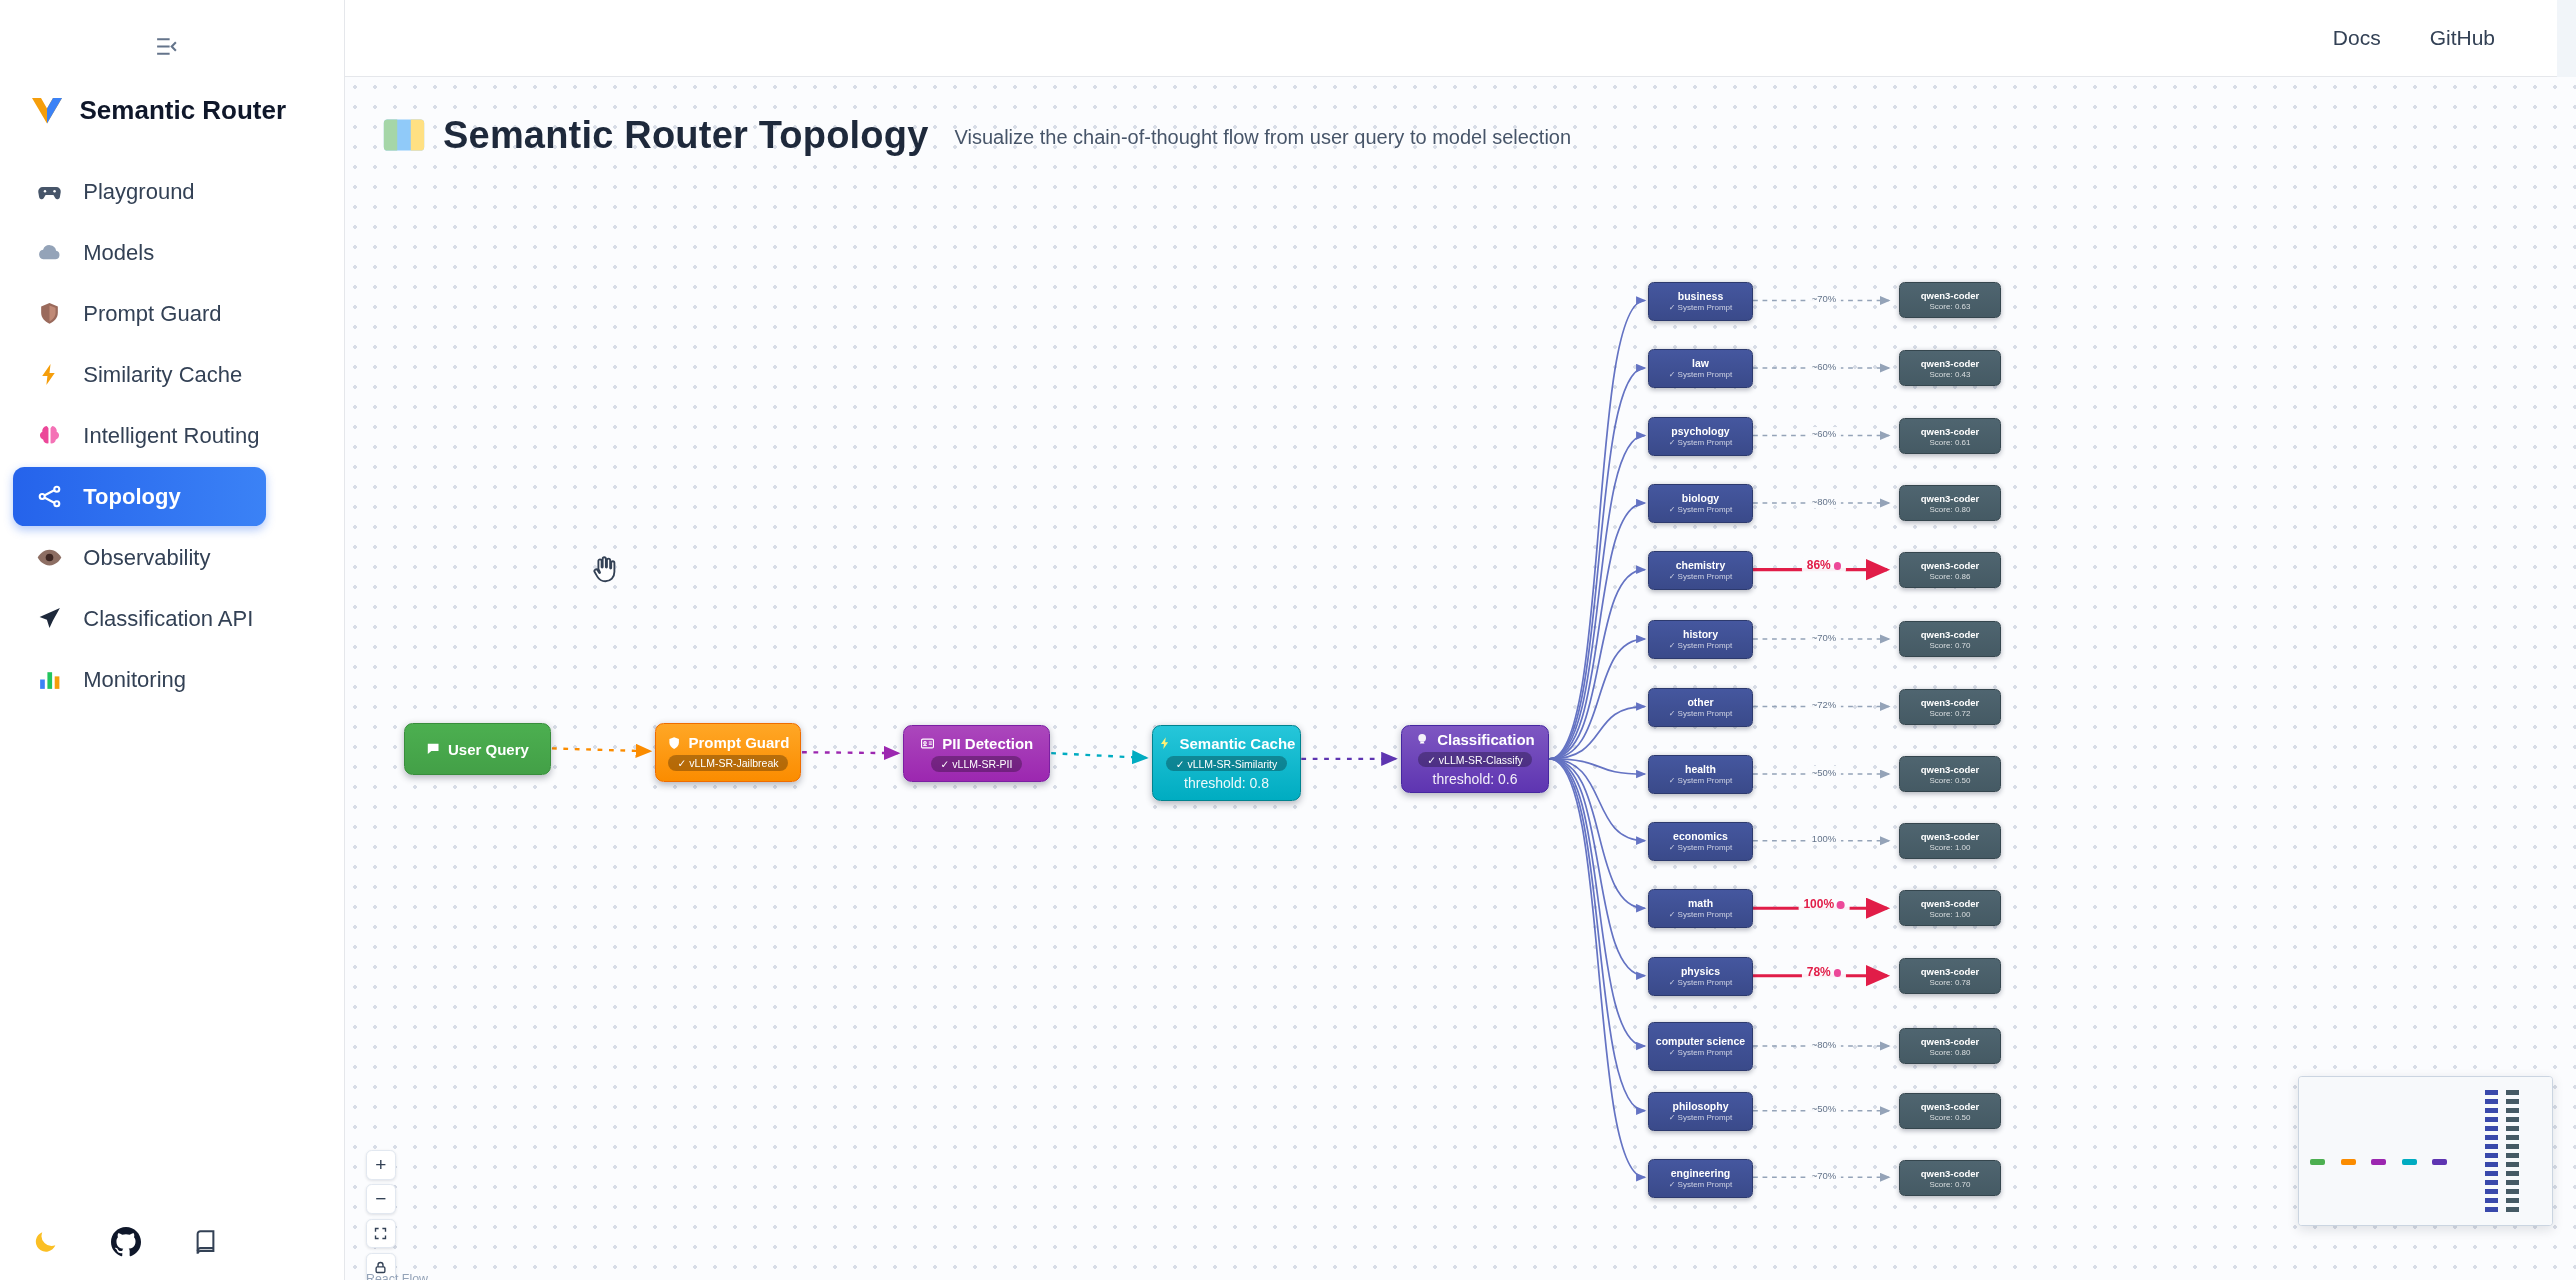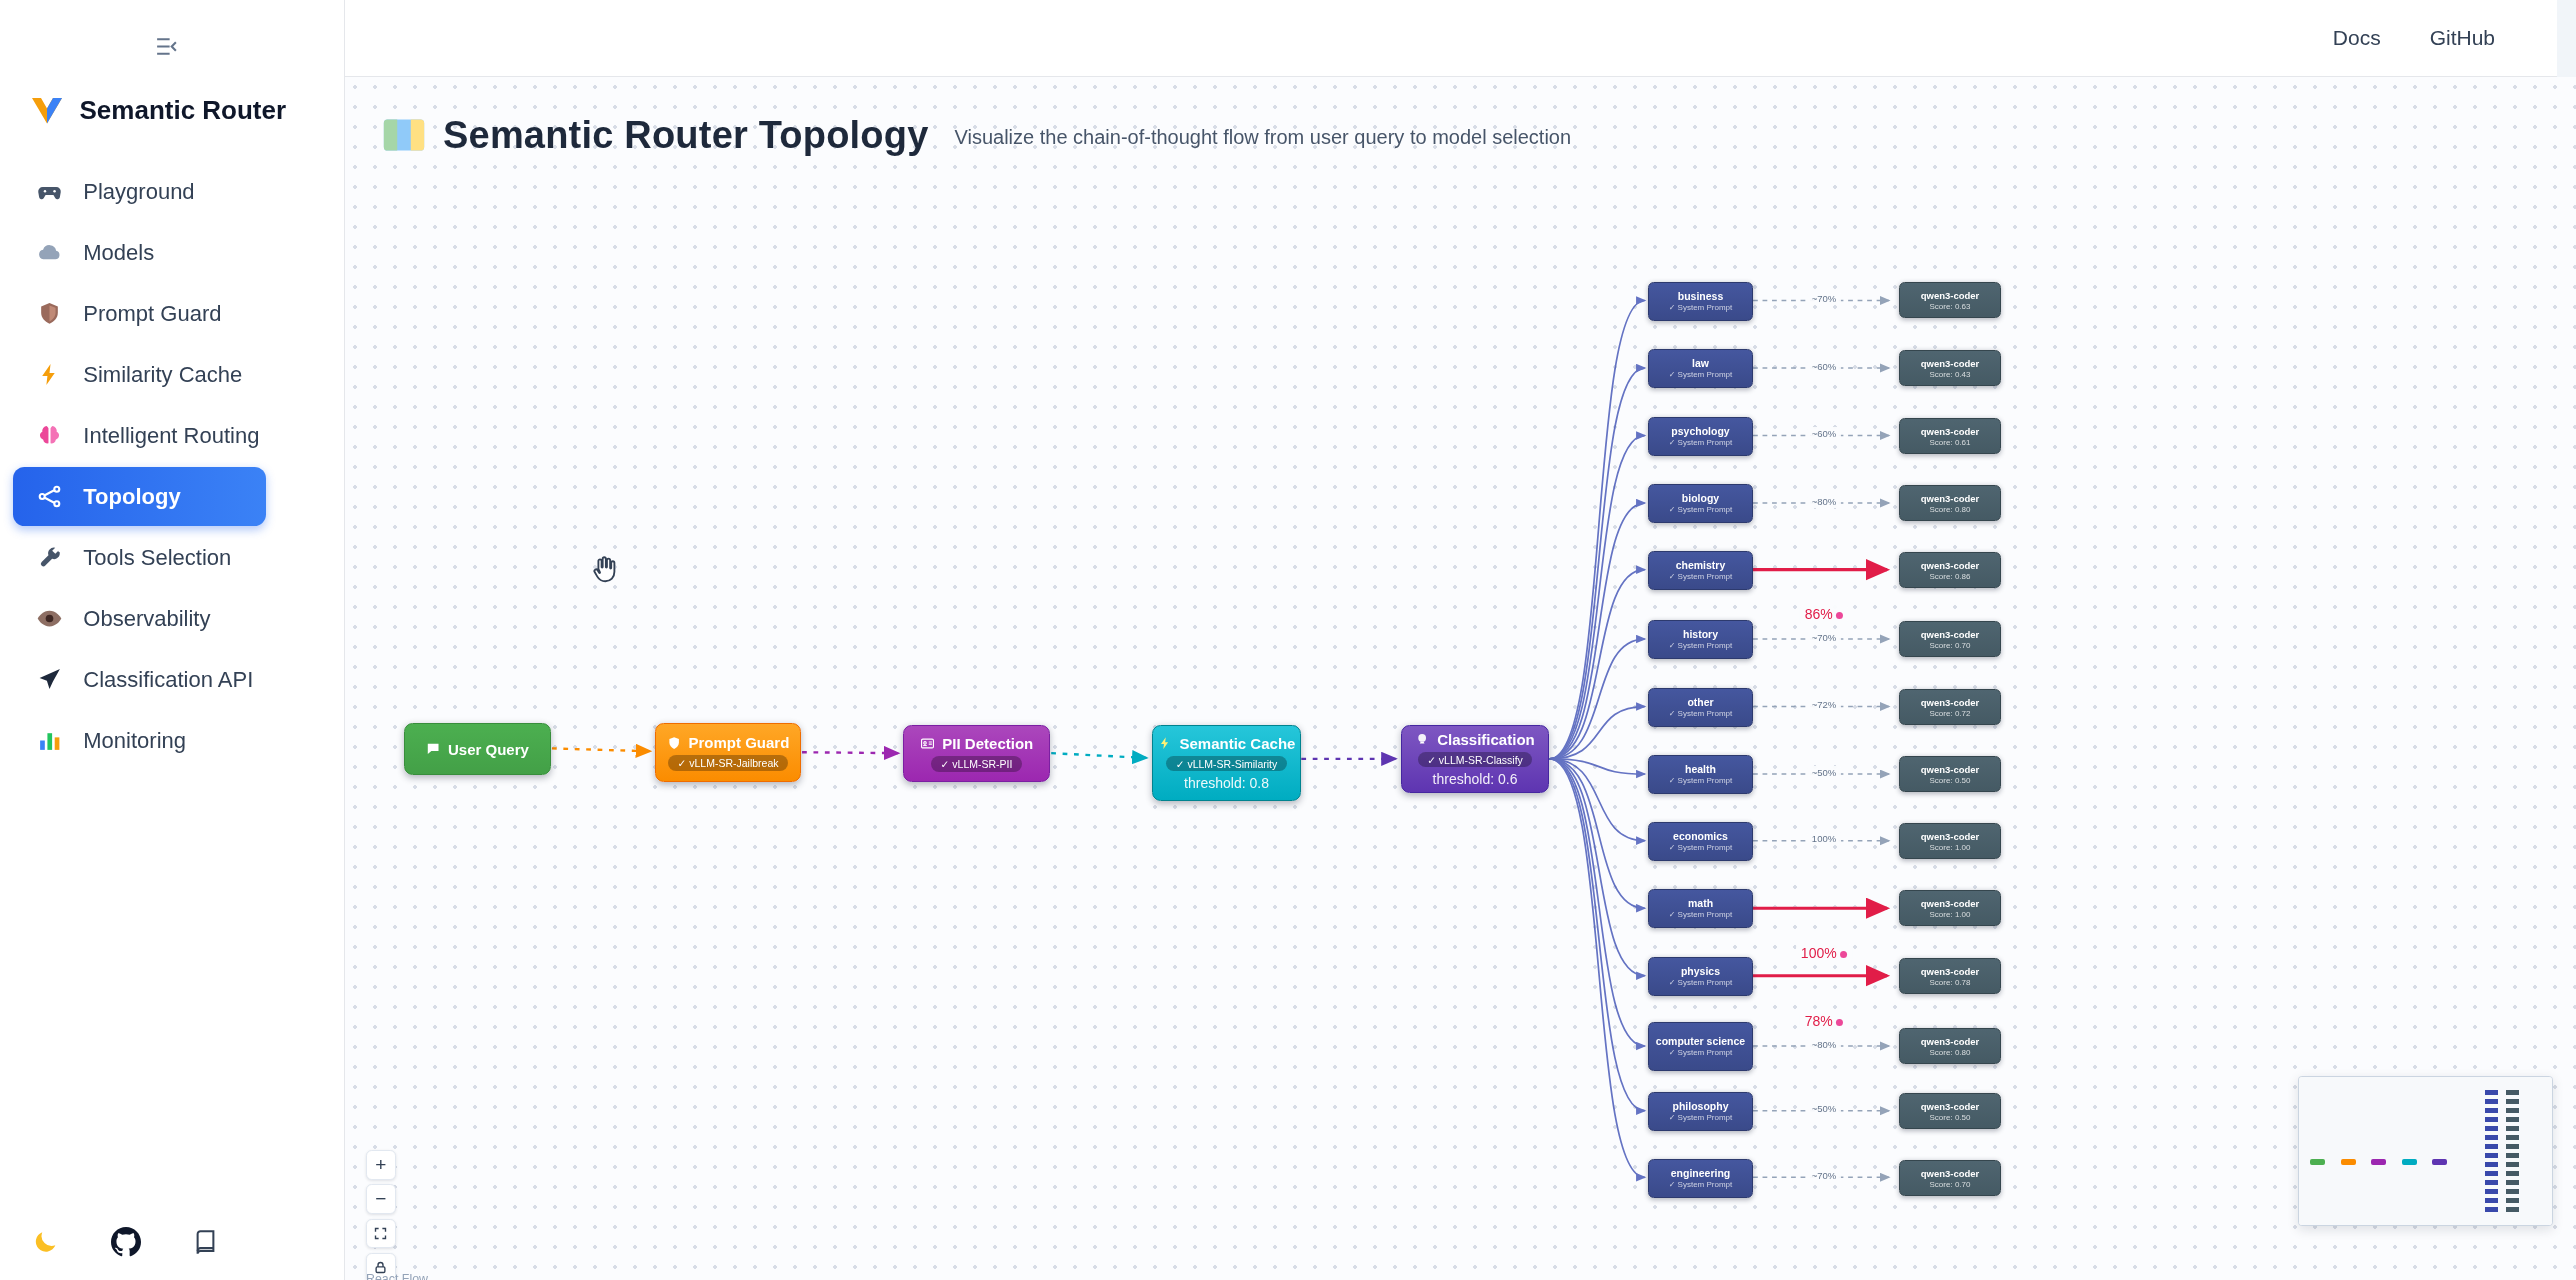--- a/index.html
+++ b/index.html
@@ -49,21 +49,21 @@
   .cat { position:absolute; left:1303px; width:105px; height:39px; background:linear-gradient(#45579f,#3a4a8a); border:1px solid #2d3a6e; border-radius:5.7px; color:#fff; display:flex; flex-direction:column; align-items:center; justify-content:center; gap:1px; box-shadow:0 1.9px 4.8px rgba(15,23,42,.3); z-index:5; cursor:grab; }
   .cat.tall { height:49px; }
   .cat-label { font-size:10.5px; font-weight:bold; text-align:center; line-height:1.1; padding:0 3.8px; }
   .cat-sub { font-size:8px; color:rgba(255,255,255,.72); }
 
   .mdl { position:absolute; left:1554px; width:102px; height:36px; background:linear-gradient(#4f6570,#455a64); border:1px solid #35464e; border-radius:5.7px; color:#fff; display:flex; flex-direction:column; align-items:center; justify-content:center; gap:1px; box-shadow:0 1.9px 4.8px rgba(15,23,42,.3); z-index:5; cursor:grab; }
   .mdl-label { font-size:9.5px; font-weight:bold; }
   .mdl-score { font-size:8px; color:rgba(255,255,255,.78); }
 
   .elabel { position:absolute; left:1479px; transform:translateX(-50%); font-size:9.5px; color:#64748b; background:rgba(251,252,254,.95); padding:1px 4.8px; border-radius:2.9px; z-index:6; white-space:nowrap; }
-  .elabel.red { color:#e11d48; font-weight:normal; font-size:14px;margin-top:48px; }
+  .elabel.red { color:#e11d48; font-weight:bold; font-size:12px; }
   .rdot { display:inline-block; width:7.6px; height:7.6px; border-radius:50%; background:#ec4899; margin-left:2.9px; vertical-align:middle; }
 
   
   .minimap { position:absolute; left:1953px; top:999px; width:255px; height:150px; background:#eceff3; border:1px solid #cbd5e1; border-radius:3.8px; box-shadow:0 3.8px 11.4px rgba(15,23,42,.12); z-index:35; overflow:hidden; }
   .mm-inner { position:absolute; inset:0; background:#f7f9fb; }
   .mm-dash { position:absolute; top:82px; width:15px; height:5.7px; border-radius:1.9px; }
   .mm-col { position:absolute; top:13.3px; width:13.3px; height:125px; }
   .mm-col.c1 { left:186px; background:repeating-linear-gradient(to bottom,#3949ab 0 4.8px, transparent 4.8px 9px); }
   .mm-col.c2 { left:207px; background:repeating-linear-gradient(to bottom,#455a64 0 4.8px, transparent 4.8px 9px); }
 
@@ -448,28 +448,20 @@
               <circle cx="5" cy="12" r="2.4"></circle>
               <circle cx="19" cy="5" r="2.4"></circle>
               <circle cx="19" cy="19" r="2.4"></circle>
               <path d="M7 11l9.5-5M7 13l9.5 5"></path>
             </svg>
           </span>
         <span class="mlabel">Topology</span>
       </div>
       <div class="mitem">
         <span class="micon">
-            <svg width="25" height="25" viewBox="0 0 24 24">
-              <path fill="#475569" d="M21.7 6.7a5.5 5.5 0 0 1-7.2 6.5L8 19.7a2.3 2.3 0 0 1-3.7-3.2l.4-.4L11 9.8A5.5 5.5 0 0 1 17.5 2.6l-2.9 2.9 3 3 2.9-2.9c.1.3.2.7.2 1.1z"></path>
-            </svg>
-          </span>
-        <span class="mlabel">Tools Selection</span>
-      </div>
-      <div class="mitem">
-        <span class="micon">
             <svg width="27" height="27" viewBox="0 0 24 24">
               <path d="M12 5C6.5 5 2.6 9.6 1.5 12c1.1 2.4 5 7 10.5 7s9.4-4.6 10.5-7C21.4 9.6 17.5 5 12 5z" fill="#8d6e63"></path>
               <circle cx="12" cy="12" r="3.4" fill="#3e2723"></circle>
             </svg>
           </span>
         <span class="mlabel">Observability</span>
       </div>
       <div class="mitem">
         <span class="micon">
             <svg width="25" height="25" viewBox="0 0 24 24">

